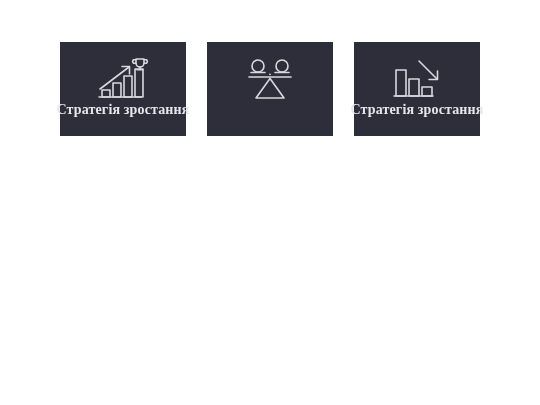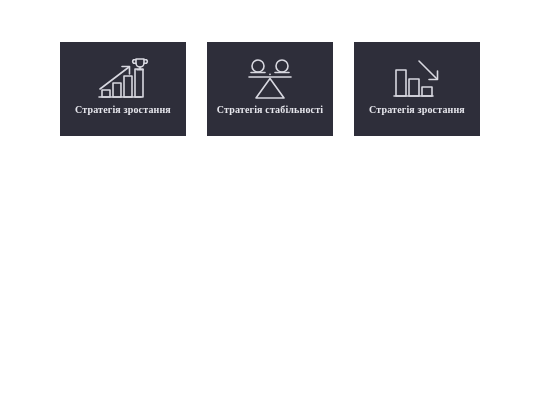--- a/index.html
+++ b/index.html
@@ -48,21 +48,21 @@
     align-items: center;
     justify-content: center;
     margin-bottom: 2px;
   }
   .card-icon svg {
     display: block;
     overflow: visible;
   }
   .card-label {
     color: #e6e6ec;
-    font-size: 10px;
+    font-size: 14px;
     font-family: "Liberation Serif", "DejaVu Serif", serif;
     font-weight: 700;
     letter-spacing: 0.15px;
     text-align: center;
     line-height: 11px;
     white-space: nowrap;
   }
 </style>
 </head>
 <body>
@@ -105,21 +105,20 @@
           <circle cx="36" cy="9" r="6"></circle>
           <line x1="29" y1="15.5" x2="43" y2="15.5"></line>
 
           <line x1="3" y1="20" x2="45" y2="20"></line>
 
           <circle cx="24" cy="17.3" r="0.9" fill="#d8d8e0" stroke="none"></circle>
 
           <path d="M24 21.5 L38 41 L10 41 Z"></path>
         </svg>
       </div>
-      <div class="card-label">Стратегія стабільності</div>
     </div>
 
     <div class="card">
       <div class="card-icon">
         <svg width="52" height="44" viewBox="0 0 52 44" fill="none" stroke="#d8d8e0" stroke-width="1.6" stroke-linecap="round" stroke-linejoin="round">
 
           <line x1="3" y1="39" x2="42" y2="39"></line>
 
           <rect x="5" y="13" width="10" height="26"></rect>
           <rect x="18" y="22" width="10" height="17"></rect>

